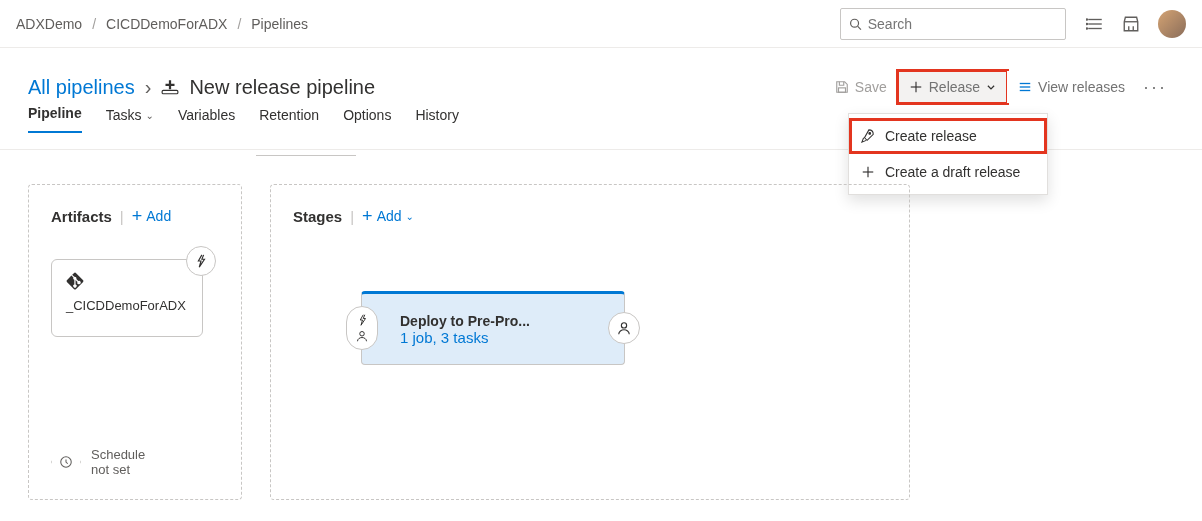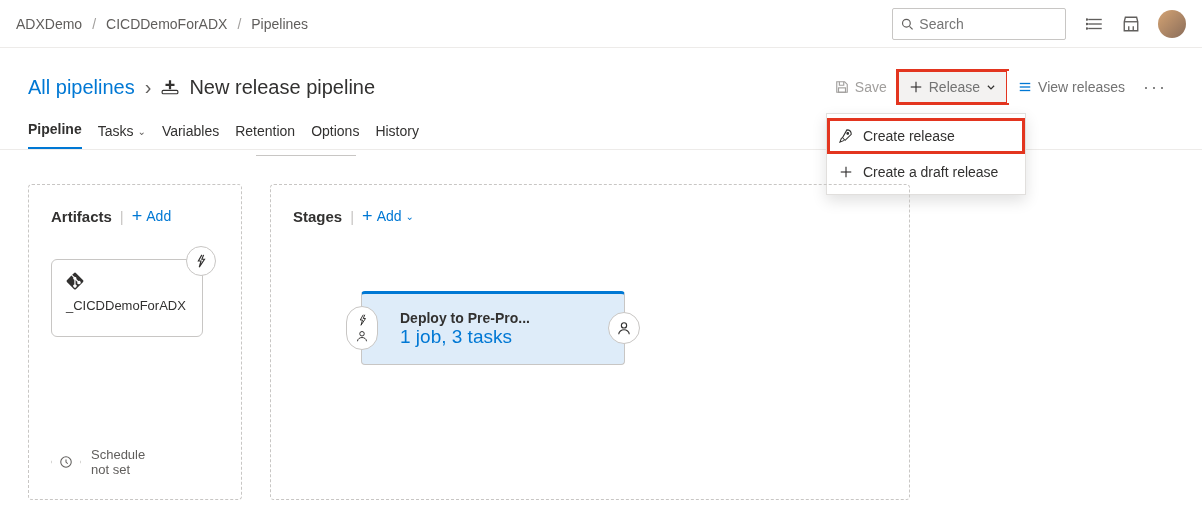--- a/index.html
+++ b/index.html
@@ -21,21 +21,21 @@
       padding: 8px 16px;
       border-bottom: 1px solid #edebe9;
     }
     .breadcrumbs { display: flex; align-items: center; gap: 10px; color: #605e5c; }
     .breadcrumbs .sep { color: #a19f9d; }
     .breadcrumbs .crumb { cursor: pointer; }
     .top-spacer { flex: 1; }
     .search-wrap {
       display: flex; align-items: center;
       border: 1px solid #c8c6c4; border-radius: 2px;
-      height: 32px; width: 174px; padding: 0 8px; gap: 6px;
+      height: 32px; width: 226px; padding: 0 8px; gap: 6px;
       margin-right: 20px;
     }
     .search-wrap input { border: none; outline: none; width: 100%; font-size: 14px; }
     .top-icons { display: flex; align-items: center; gap: 18px; color: #605e5c; }
     .avatar { width: 28px; height: 28px; border-radius: 50%; background: linear-gradient(135deg,#d4a373,#8a6d5a); }
 
     
     .title-row {
       display: flex; align-items: center;
       padding: 20px 28px 0 28px;
@@ -55,37 +55,37 @@
       cursor: pointer; font-size: 14px; color: #737373;
     }
     .btn.disabled { color: #a19f9d; cursor: default; }
     .btn.framed { border: 1px solid #c8c6c4; background: #f3f2f1; }
     .highlight-red { outline: 3px solid #e3351f; outline-offset: -1px; }
     .btn .ico { font-size: 14px; }
     .ellipsis-btn { font-size: 18px; letter-spacing: 2px; padding: 0 6px; }
 
     
     .dropdown {
-      position: absolute; top: 42px; right: 148px;
+      position: absolute; top: 42px; right: 126px;
       width: 200px; background: #fff;
       border: 1px solid #e1dfdd;
       box-shadow: 0 6px 14px rgba(0,0,0,0.12);
       padding: 4px 0;
     }
     .dd-item {
       display: flex; align-items: center; gap: 10px;
       height: 36px; padding: 0 12px; cursor: pointer;
       font-size: 14px;
     }
     .dd-item.highlight { outline: 3px solid #e3351f; outline-offset: -3px; }
 
     
     .tabs-row {
-      display: flex; align-items: flex-end; gap: 16px;
-      padding: 12px 28px 0 28px;
+      display: flex; align-items: flex-end; gap: 24px;
+      padding: 12px 28px 16px 28px;
       height: 44px;
       border-bottom: 1px solid #edebe9;
     }
     .tab { padding-bottom: 10px; cursor: pointer; color: #323130; display:flex; align-items:center; gap:4px;}
     .tab.selected { font-weight: 600; border-bottom: 2px solid #0078d4; color:#323130; }
     .tab .chev { font-size: 10px; color:#605e5c; }
 
     
     .canvas {
       display: flex; gap: 28px;
@@ -164,21 +164,21 @@
       border: 1px solid #c8c6c4; border-radius: 16px;
       background: #fff;
       display: flex; flex-direction: column; align-items: center; justify-content: center;
       gap: 4px; font-size: 12px;
       top: 12px;
     }
     .stage-card .side-badge.left { left: -16px; }
     .stage-card .side-badge.right { right: -16px; width:32px; height:32px; top:18px; border-radius:50%;}
     .stage-card .side-badge.right svg { width:14px; height:14px; }
     .stage-body .title { font-weight: 600; font-size: 14px; white-space: nowrap; overflow:hidden; text-overflow:ellipsis; max-width: 170px;}
-    .stage-body .meta { color: #0078d4; font-size: 19px; cursor:pointer;}
+    .stage-body .meta { color: #0078d4; font-size: 15px; cursor:pointer;}
 
     svg { display: block; }
   </style>
 </head>
 <body>
 
 <div class="top-bar">
   <div class="breadcrumbs">
     <span class="crumb">ADXDemo</span>
     <span class="sep">/</span>

